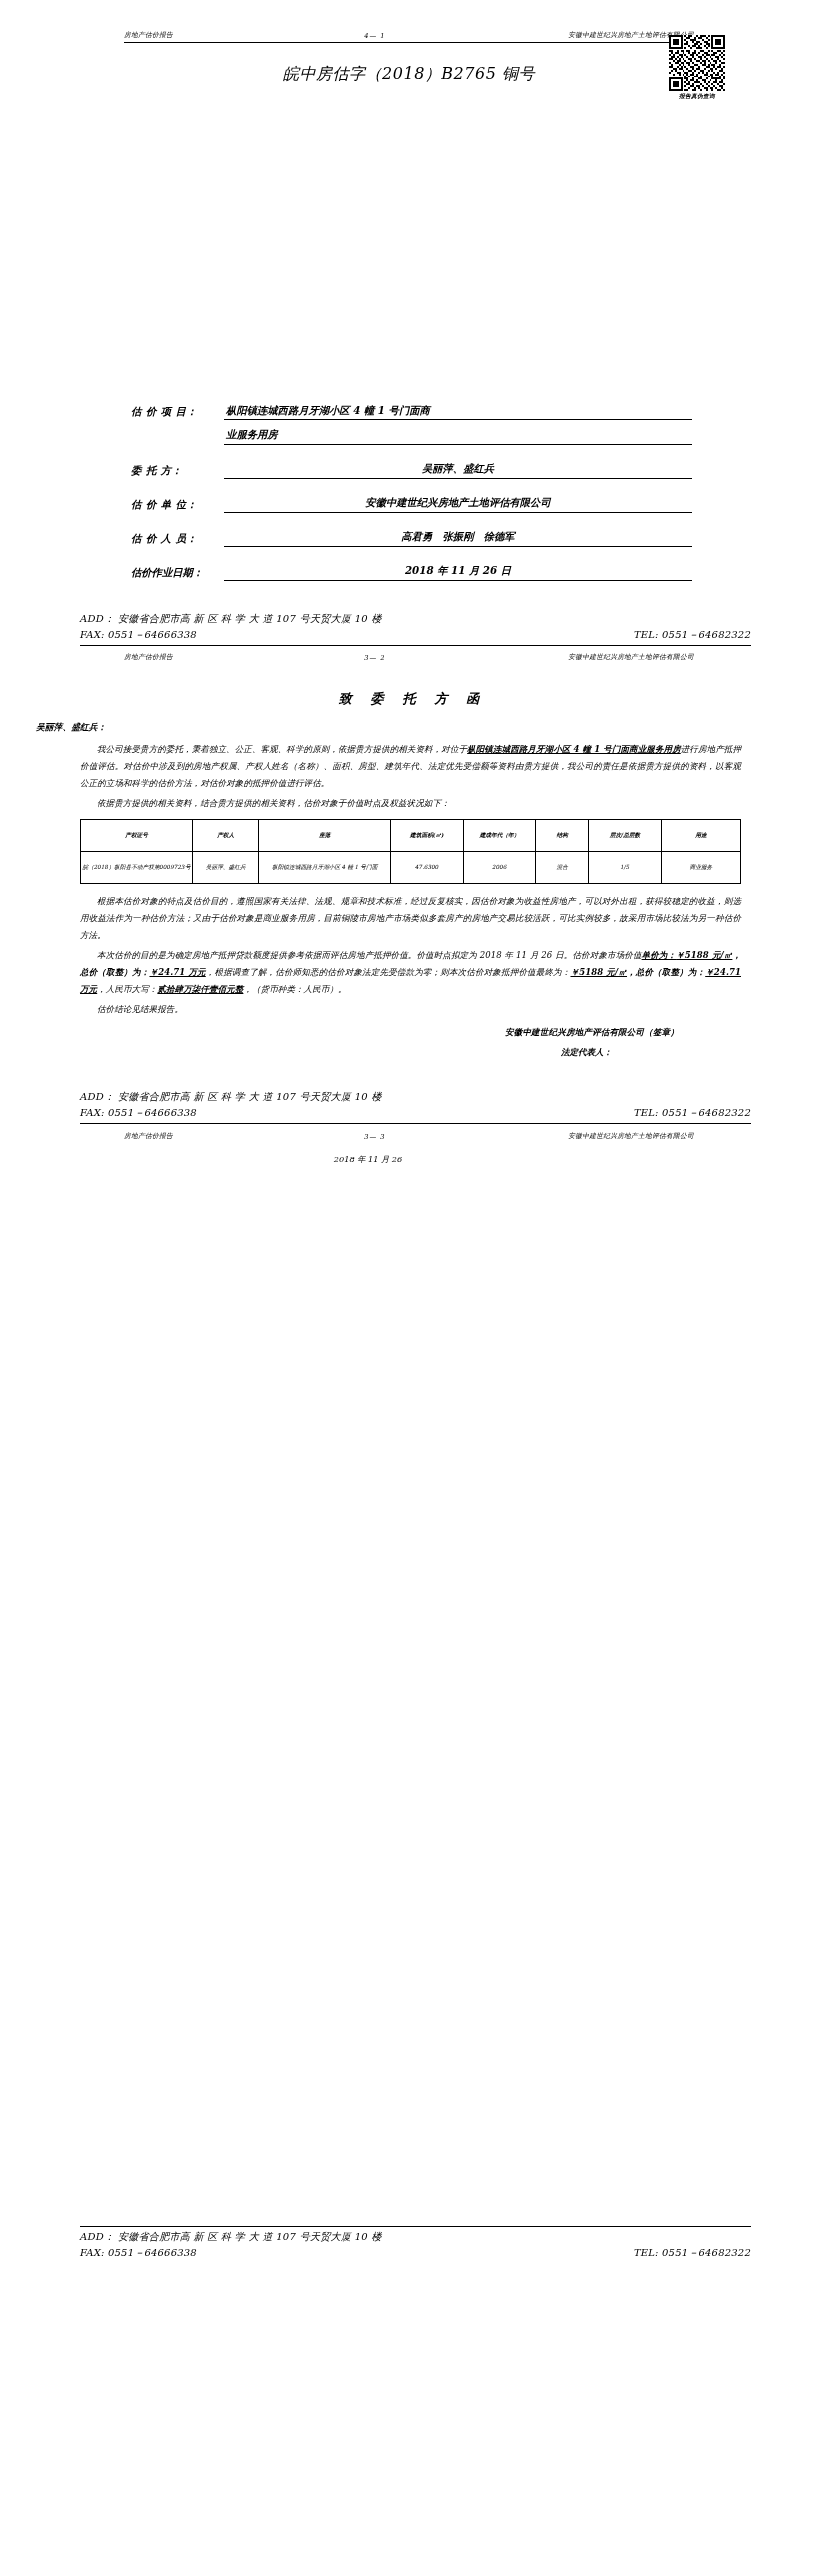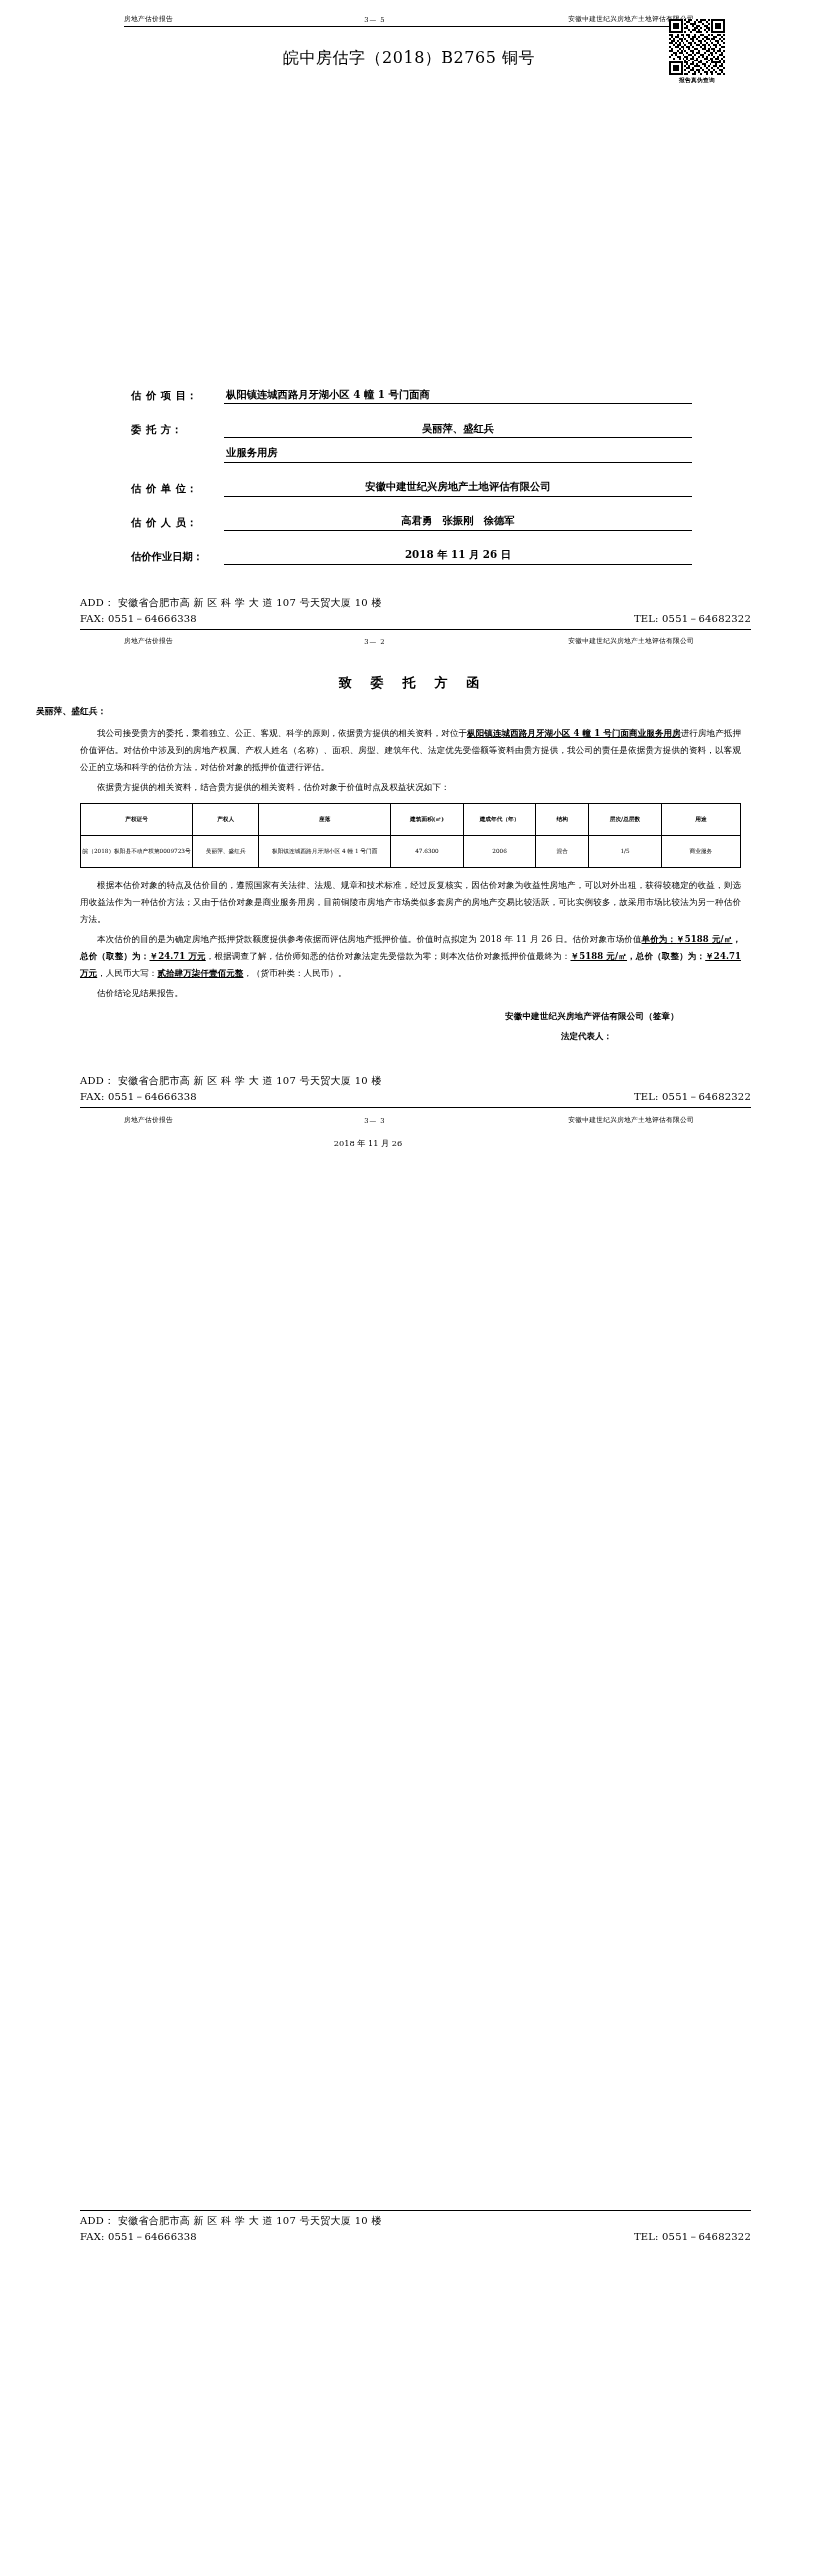--- a/index.html
+++ b/index.html
@@ -6,22 +6,23 @@
   html, body { margin:0; padding:0; }
   body {
     width:818px;
     background:#ffffff;
     font-family:"DejaVu Serif", serif;
     color:#000000;
   }
   .page {
     position:relative;
     width:818px;
-    margin:0 auto;
+    margin:16px auto;
     padding:0;
+    font-style:italic;
   }
 
   
   .pg-header {
     position:relative;
     height:29px;
     padding:0 124px;
   }
   .pg-header .hdr-row {
     display:flex;
@@ -187,21 +188,21 @@
   .tail-space { height:1061px; }
 </style>
 </head>
 <body>
 
 <div class="page">
 
   <div class="pg-header">
     <div class="hdr-row">
       <div class="hdr-left">房地产估价报告</div>
-      <div class="hdr-mid">3— 5</div>
+      <div class="hdr-mid">4— 1</div>
       <div class="hdr-right">安徽中建世纪兴房地产土地评估有限公司</div>
     </div>
     <div class="rule"></div>
   </div>
 
   <div class="qr-wrap">
     <svg class="qr-img" viewBox="0 0 29 29" shape-rendering="crispEdges">
       <rect width="29" height="29" fill="#fff"></rect>
       <g fill="#000">
         <rect x="0" y="0" width="7" height="1"></rect>
@@ -439,27 +440,27 @@
 
   <div class="cover-sub">皖中房估字（2018）B2765 铜号</div>
 
   <div class="spacer-lg"></div>
 
   <div class="form-block">
     <div class="form-row">
       <div class="form-label">估 价 项 目：</div>
       <div class="form-value">枞阳镇连城西路月牙湖小区 4 幢 1 号门面商</div>
     </div>
+    <div class="form-row cont-row">
+      <div class="form-value cont">业服务用房</div>
+    </div>
+
     <div class="form-row">
       <div class="form-label">委 托 方：</div>
       <div class="form-value center">吴丽萍、盛红兵</div>
-    </div>
-
-    <div class="form-row cont-row">
-      <div class="form-value cont">业服务用房</div>
     </div>
 
     <div class="form-row">
       <div class="form-label">估 价 单 位：</div>
       <div class="form-value center">安徽中建世纪兴房地产土地评估有限公司</div>
     </div>
 
     <div class="form-row">
       <div class="form-label">估 价 人 员：</div>
       <div class="form-value center">高君勇　张振刚　徐德军</div>

